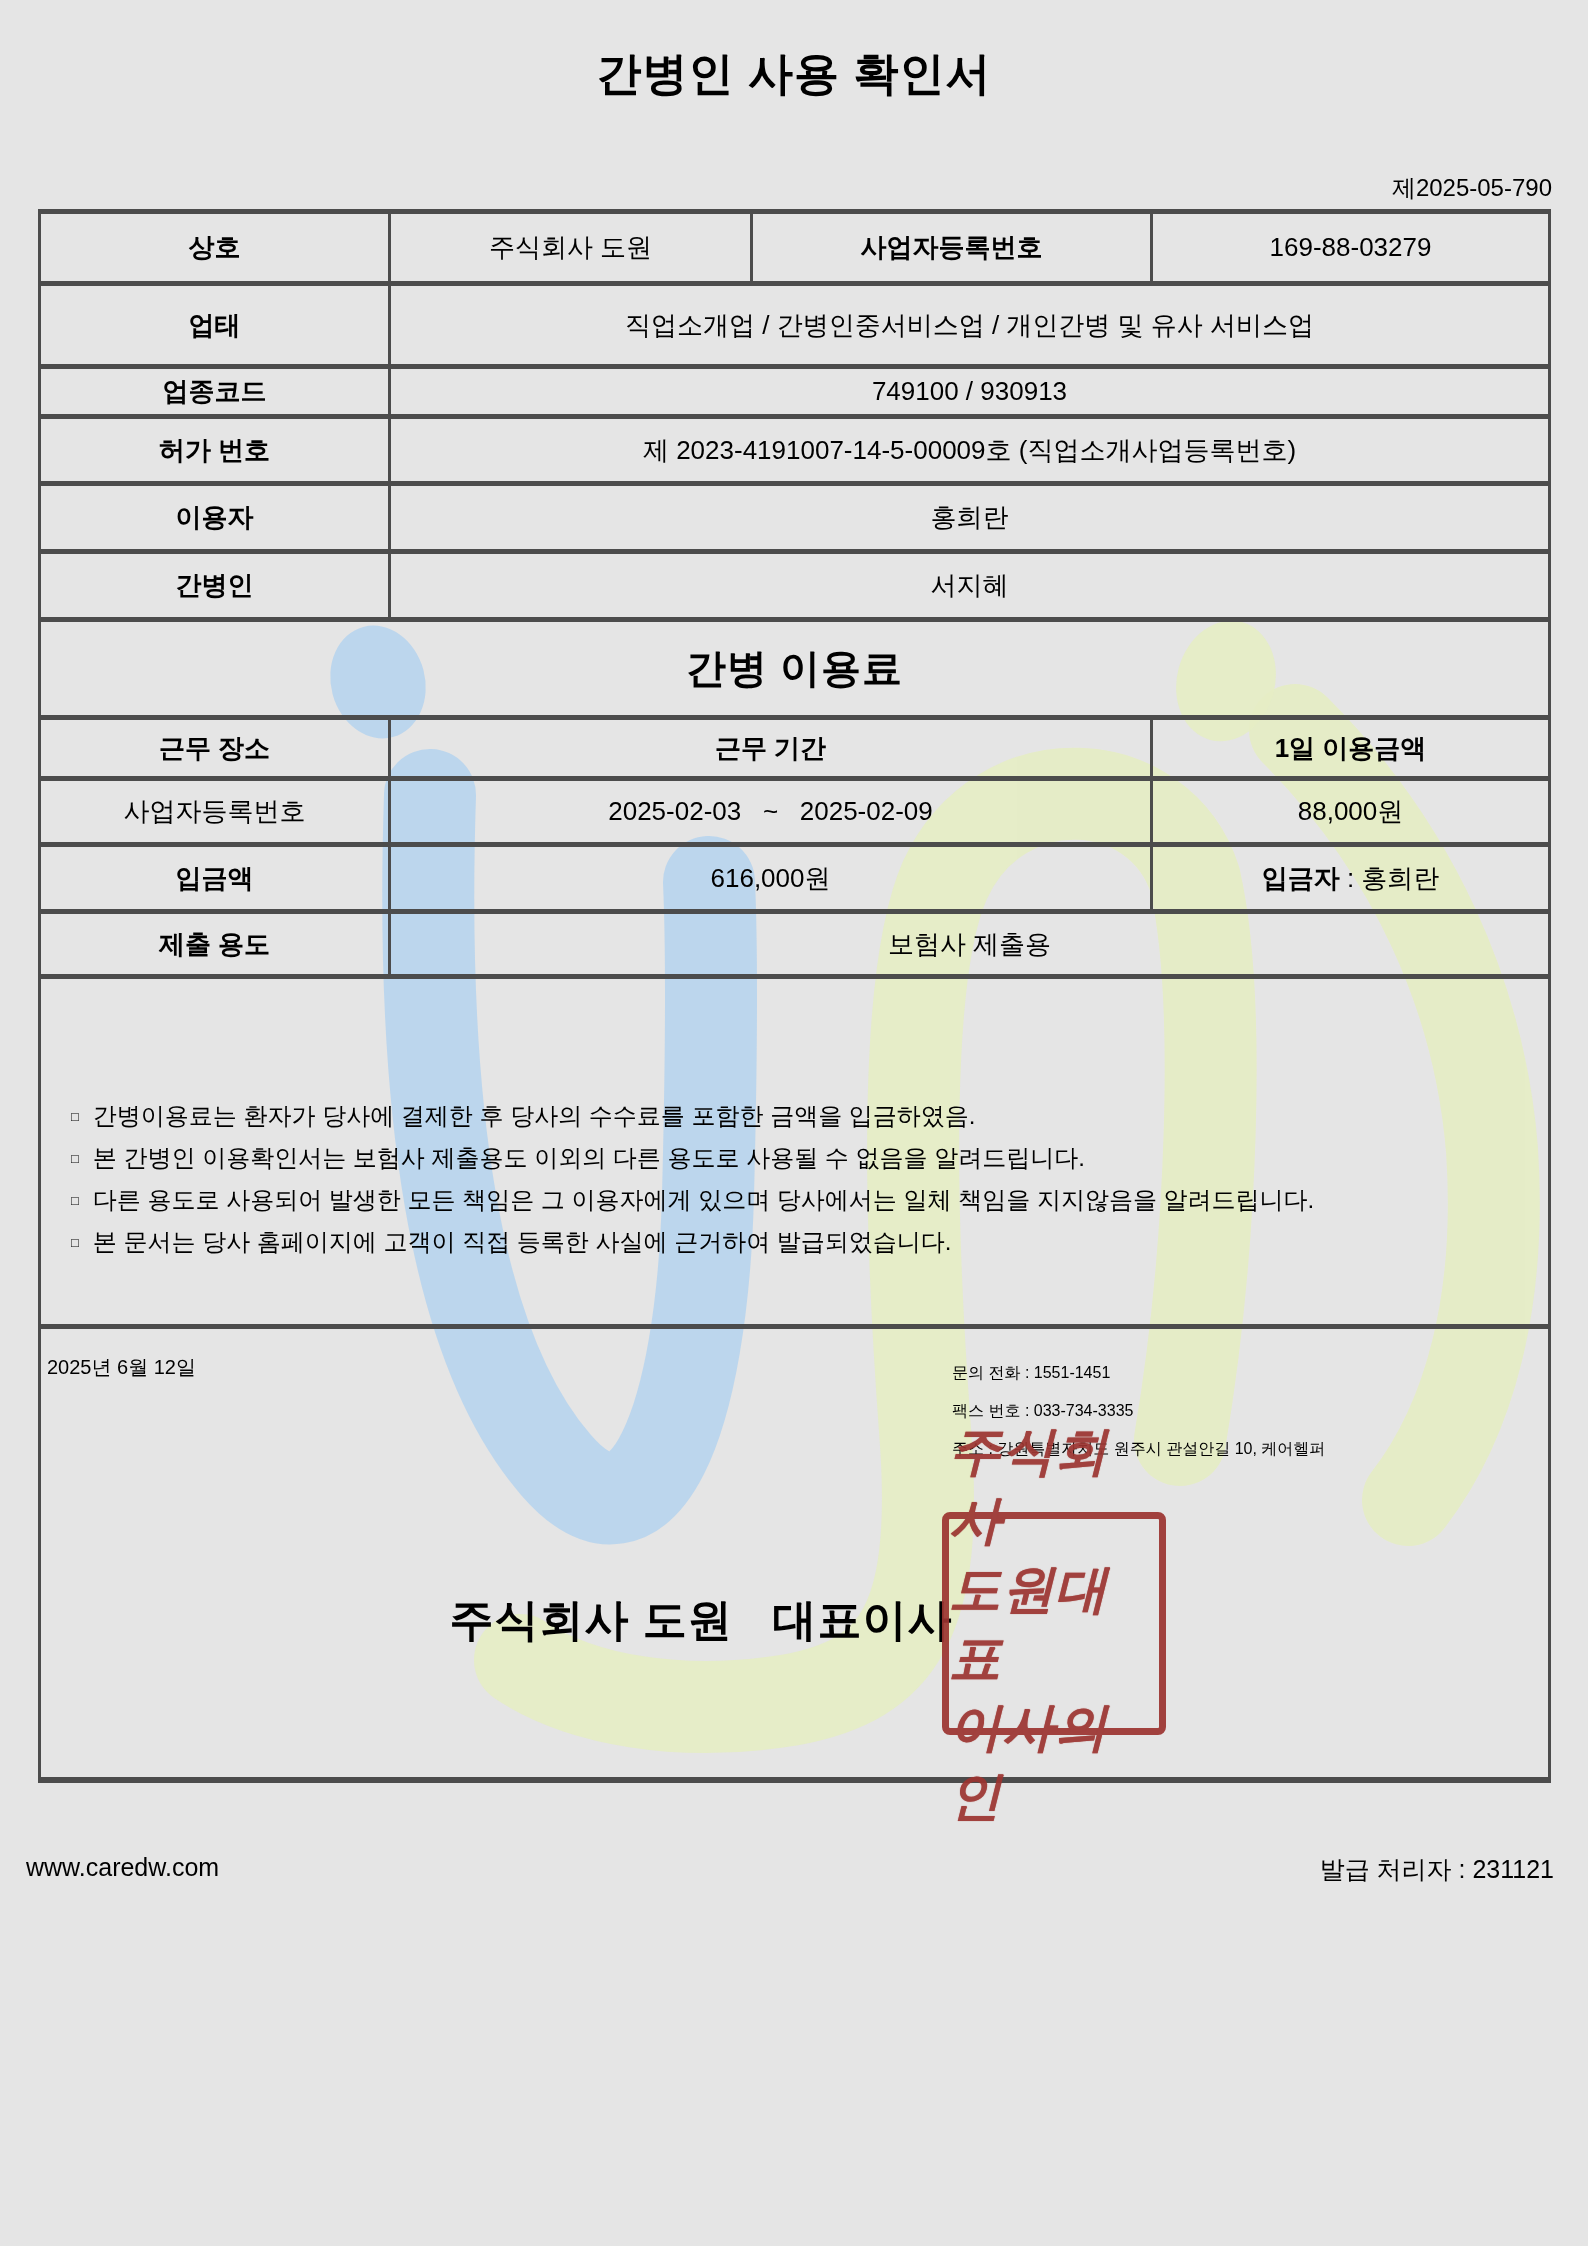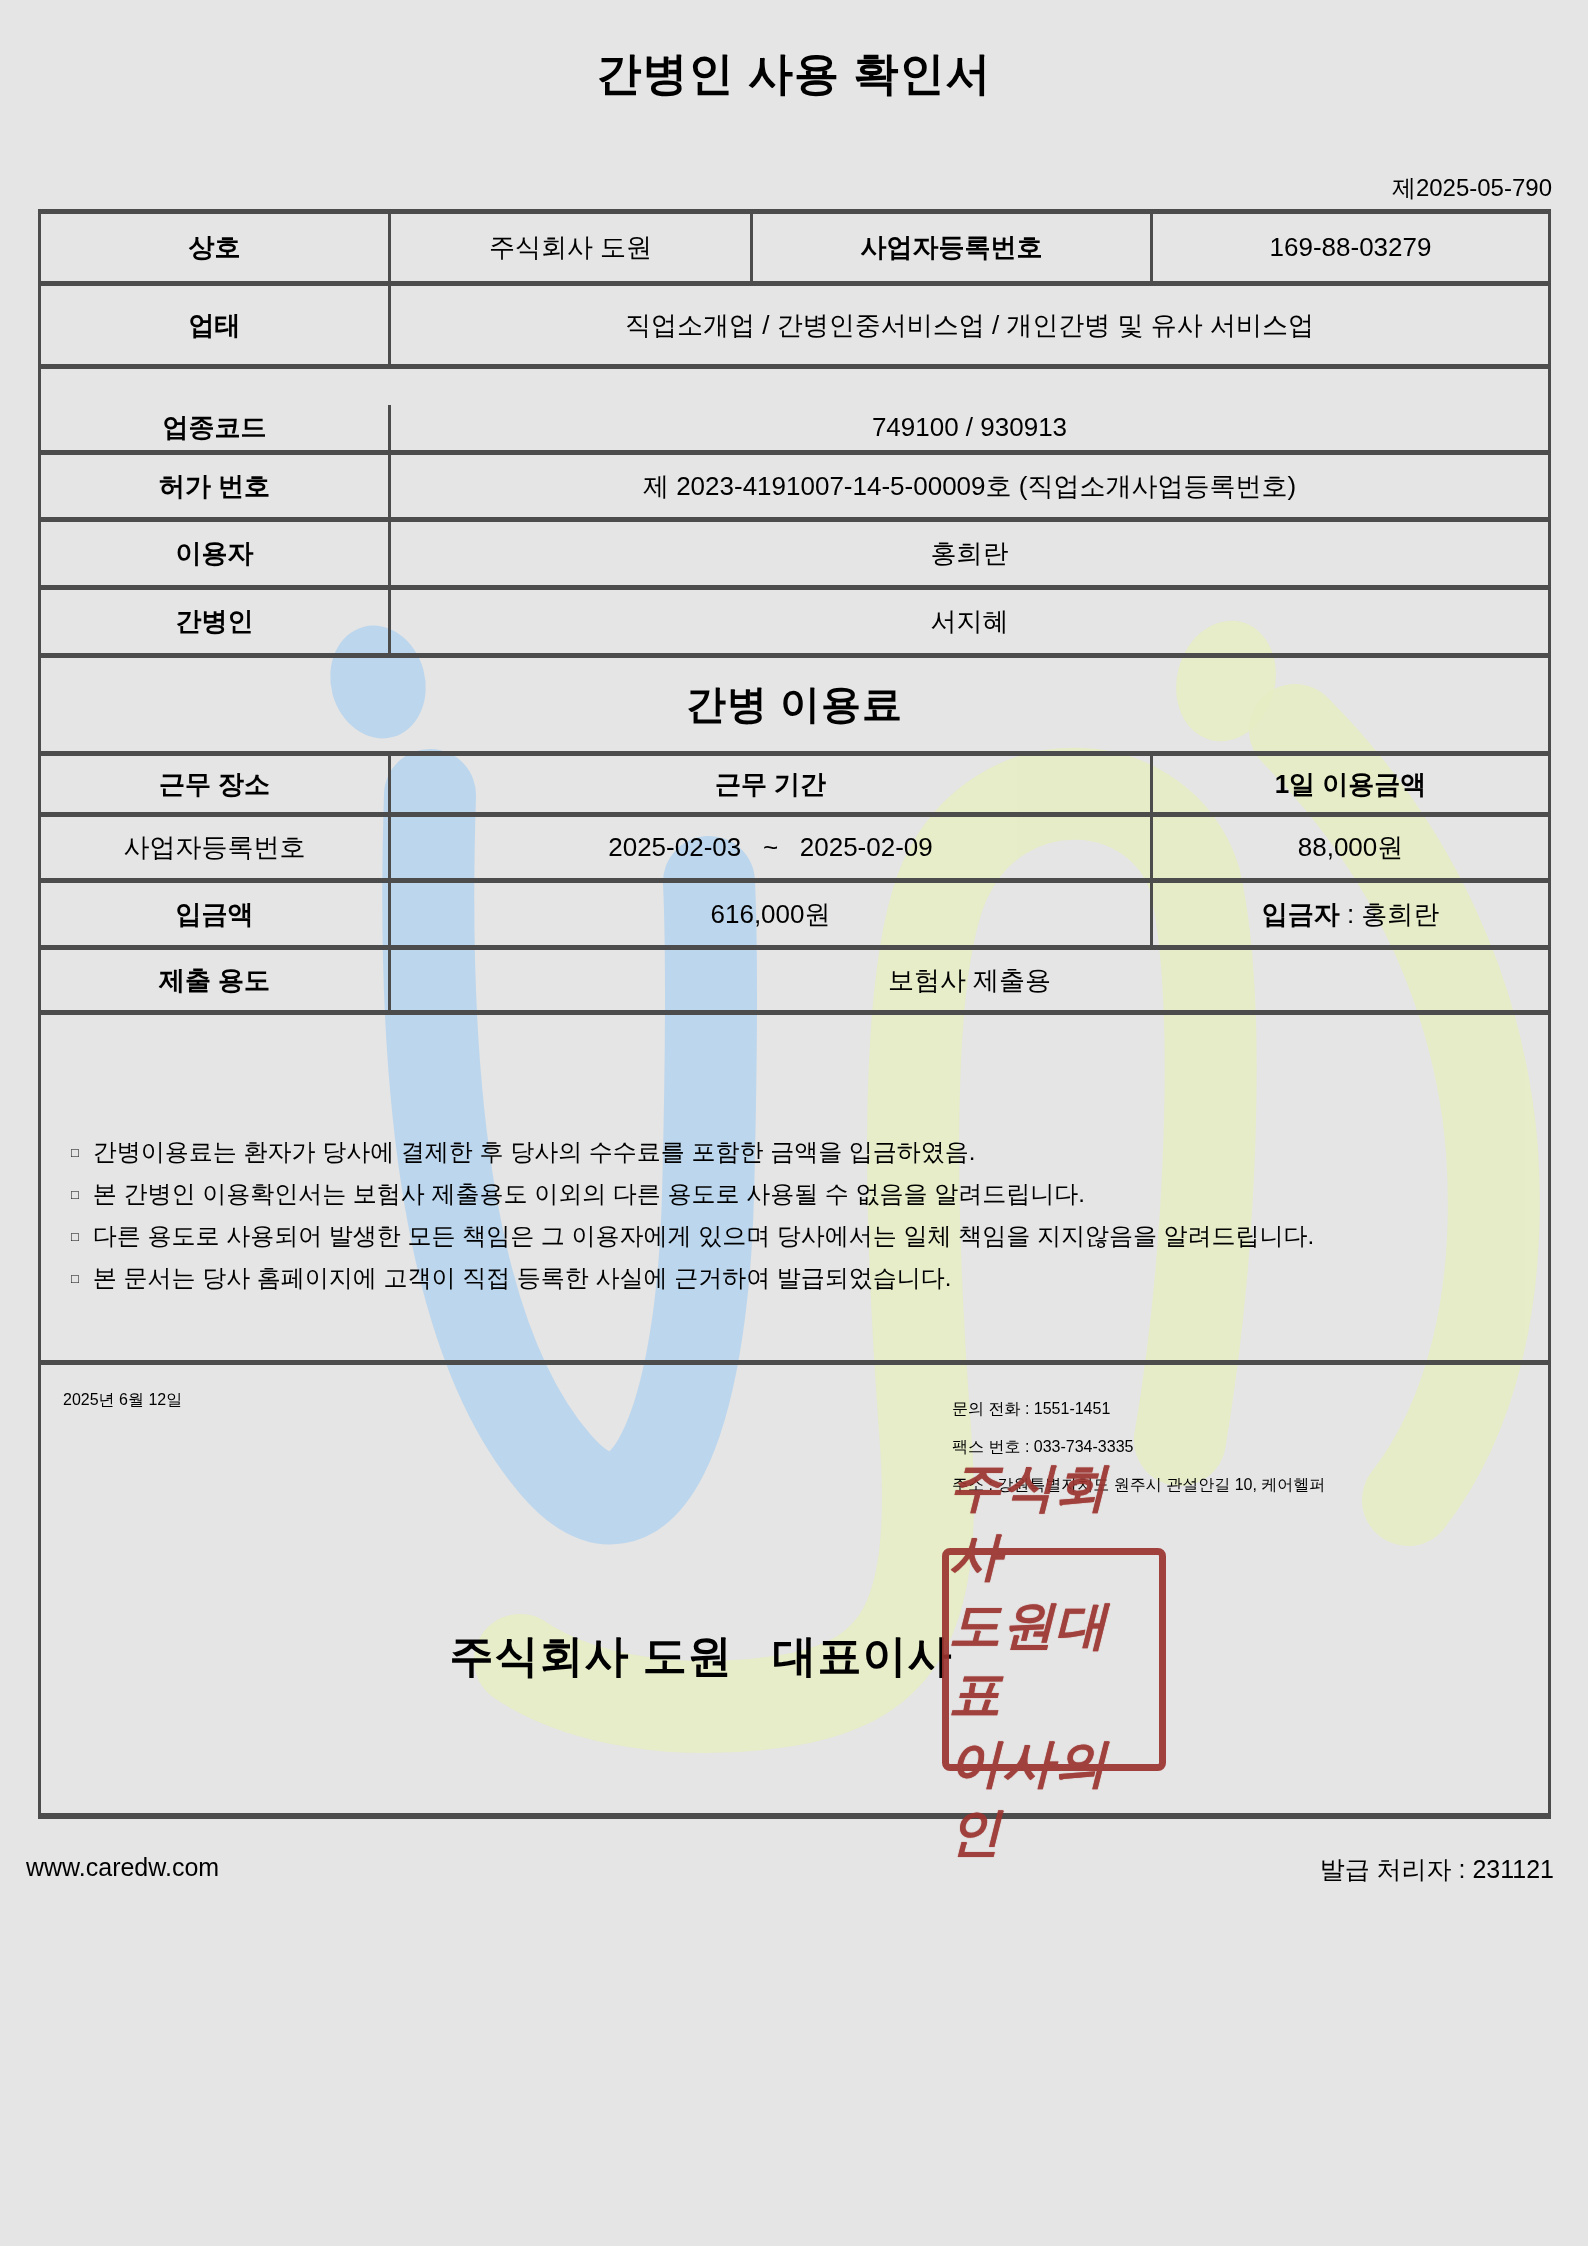--- a/index.html
+++ b/index.html
@@ -26,37 +26,37 @@
   .cell{display:flex;align-items:center;justify-content:center;
     border-right:3px solid var(--border_gray);text-align:center;font-size:26px;}
   .cell:last-child{border-right:none;}
   .cell.lab{font-weight:bold;}
   .w-label{width:350px;flex:0 0 auto;}
   .w-c2{width:362px;flex:0 0 auto;}
   .w-c3{width:400px;flex:0 0 auto;}
   .w-mid{width:762px;flex:0 0 auto;}
   .w-rest{flex:1 1 auto;}
 
-  .h-r1{height:72px;}.h-r2{height:83px;}.h-r3{height:50px;margin-top:36px;}.h-r4{height:67px;}
+  .h-r1{height:72px;}.h-r2{height:83px;}.h-r3{height:50px;}.h-r4{height:67px;}
   .h-r5{height:68px;}.h-r6{height:68px;}
   .h-title{height:98px;}
   .h-head{height:61px;}
   .h-data{height:66px;}
   .h-dep{height:67px;}
   .h-pur{height:65px;}
 
   .sec-title{justify-content:center;font-size:40px;font-weight:bold;letter-spacing:1px;}
   .pre{white-space:pre;}
 
   .notes-box{display:block;height:350px;padding:118px 30px 0 30px;}
   .note-line{display:block;line-height:38px;font-size:24px;}
   .note-bullet{display:inline-block;font-size:13px;margin-right:14px;transform:translateY(-3px);}
 
   .bottom-box{display:block;position:relative;height:448px;}
-  .issue-date{position:absolute;left:22px;top:25px;font-size:16px;}
+  .issue-date{position:absolute;left:6px;top:25px;font-size:20px;}
   .contact{position:absolute;left:911px;top:25px;font-size:16px;line-height:38px;}
   .signature{position:absolute;left:240px;top:262px;width:840px;text-align:center;
     font-size:44px;font-weight:bold;white-space:pre;letter-spacing:1px;}
   .stamp{position:absolute;left:901px;top:183px;width:224px;height:223px;
     border:7px solid var(--stamp_red);border-radius:8px;
     display:flex;flex-direction:column;align-items:center;justify-content:center;
     color:var(--stamp_red);opacity:0.92;}
   .stamp-line{font-size:52px;line-height:69px;font-weight:bold;letter-spacing:1px;
     text-shadow:0 0 1px rgba(156,52,48,.8);font-style:italic;}
 

